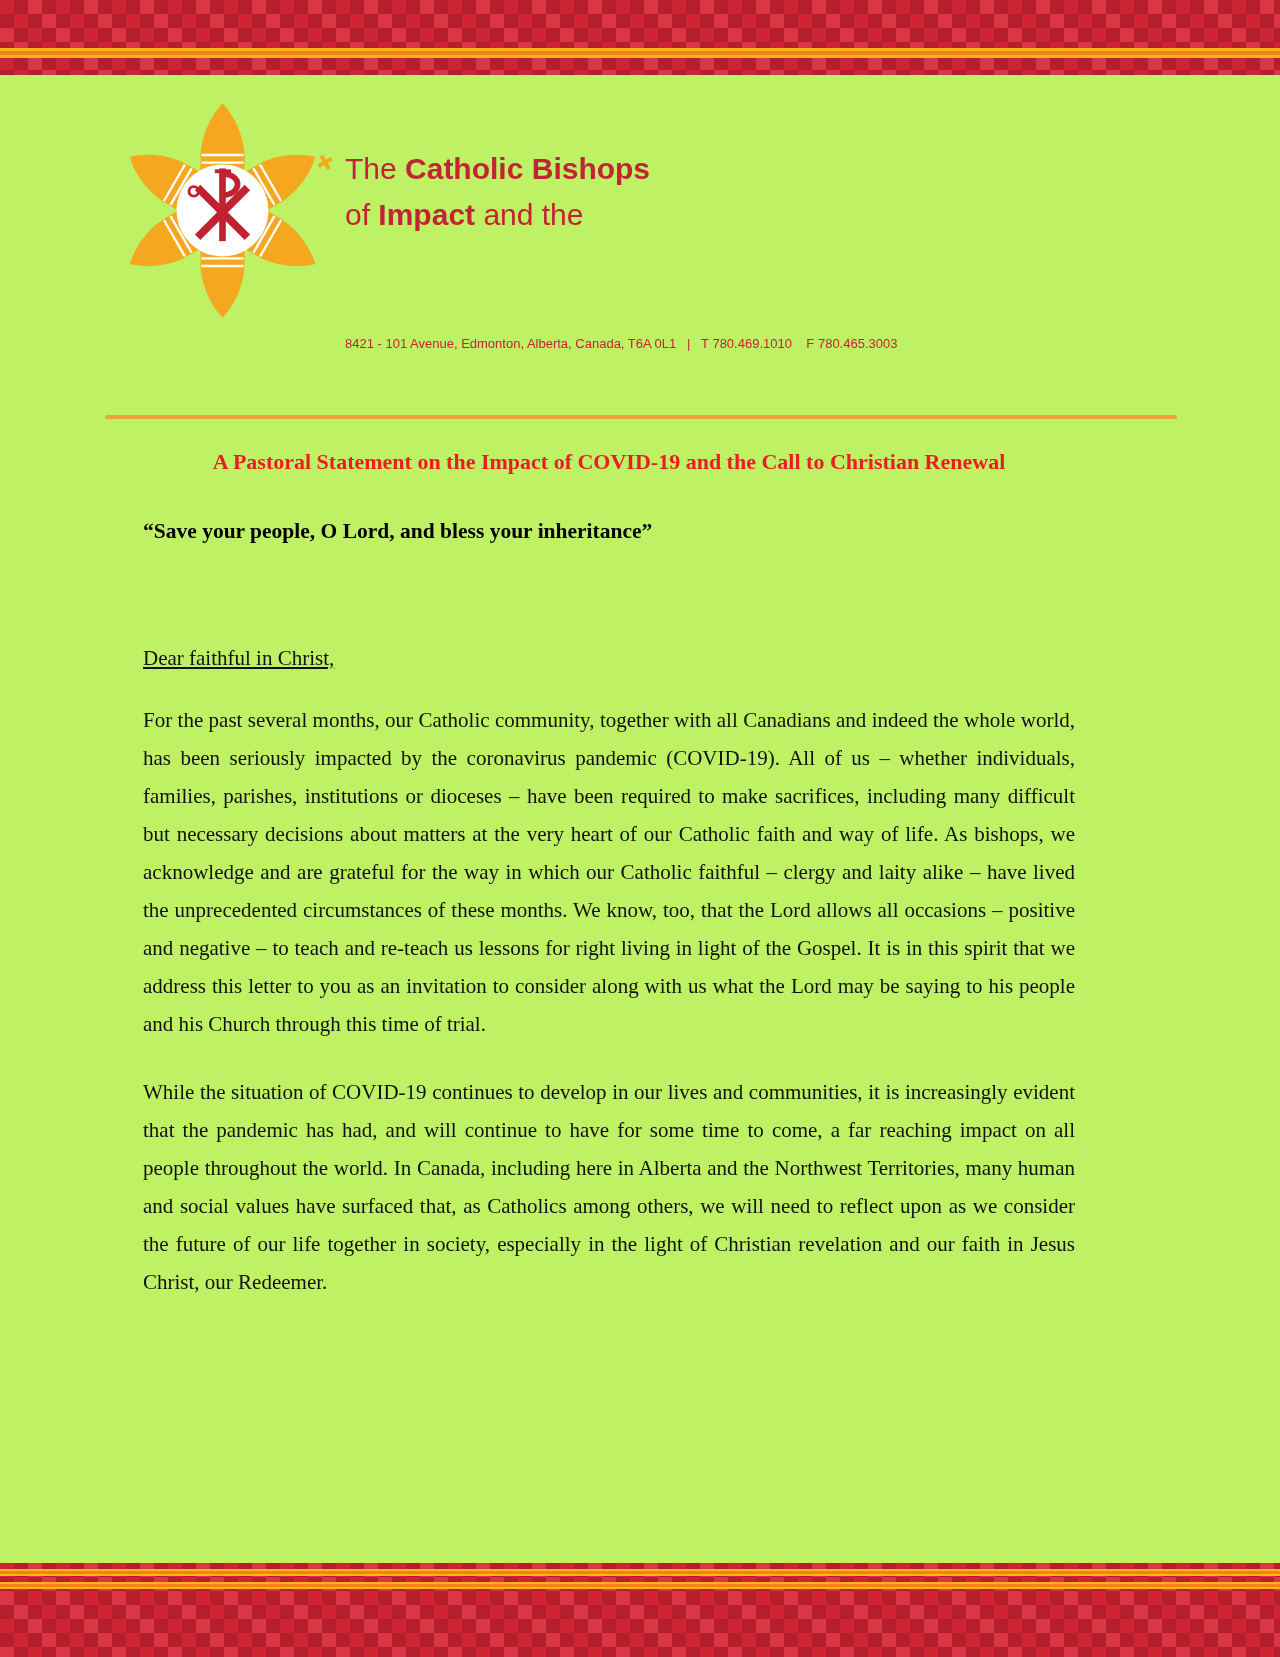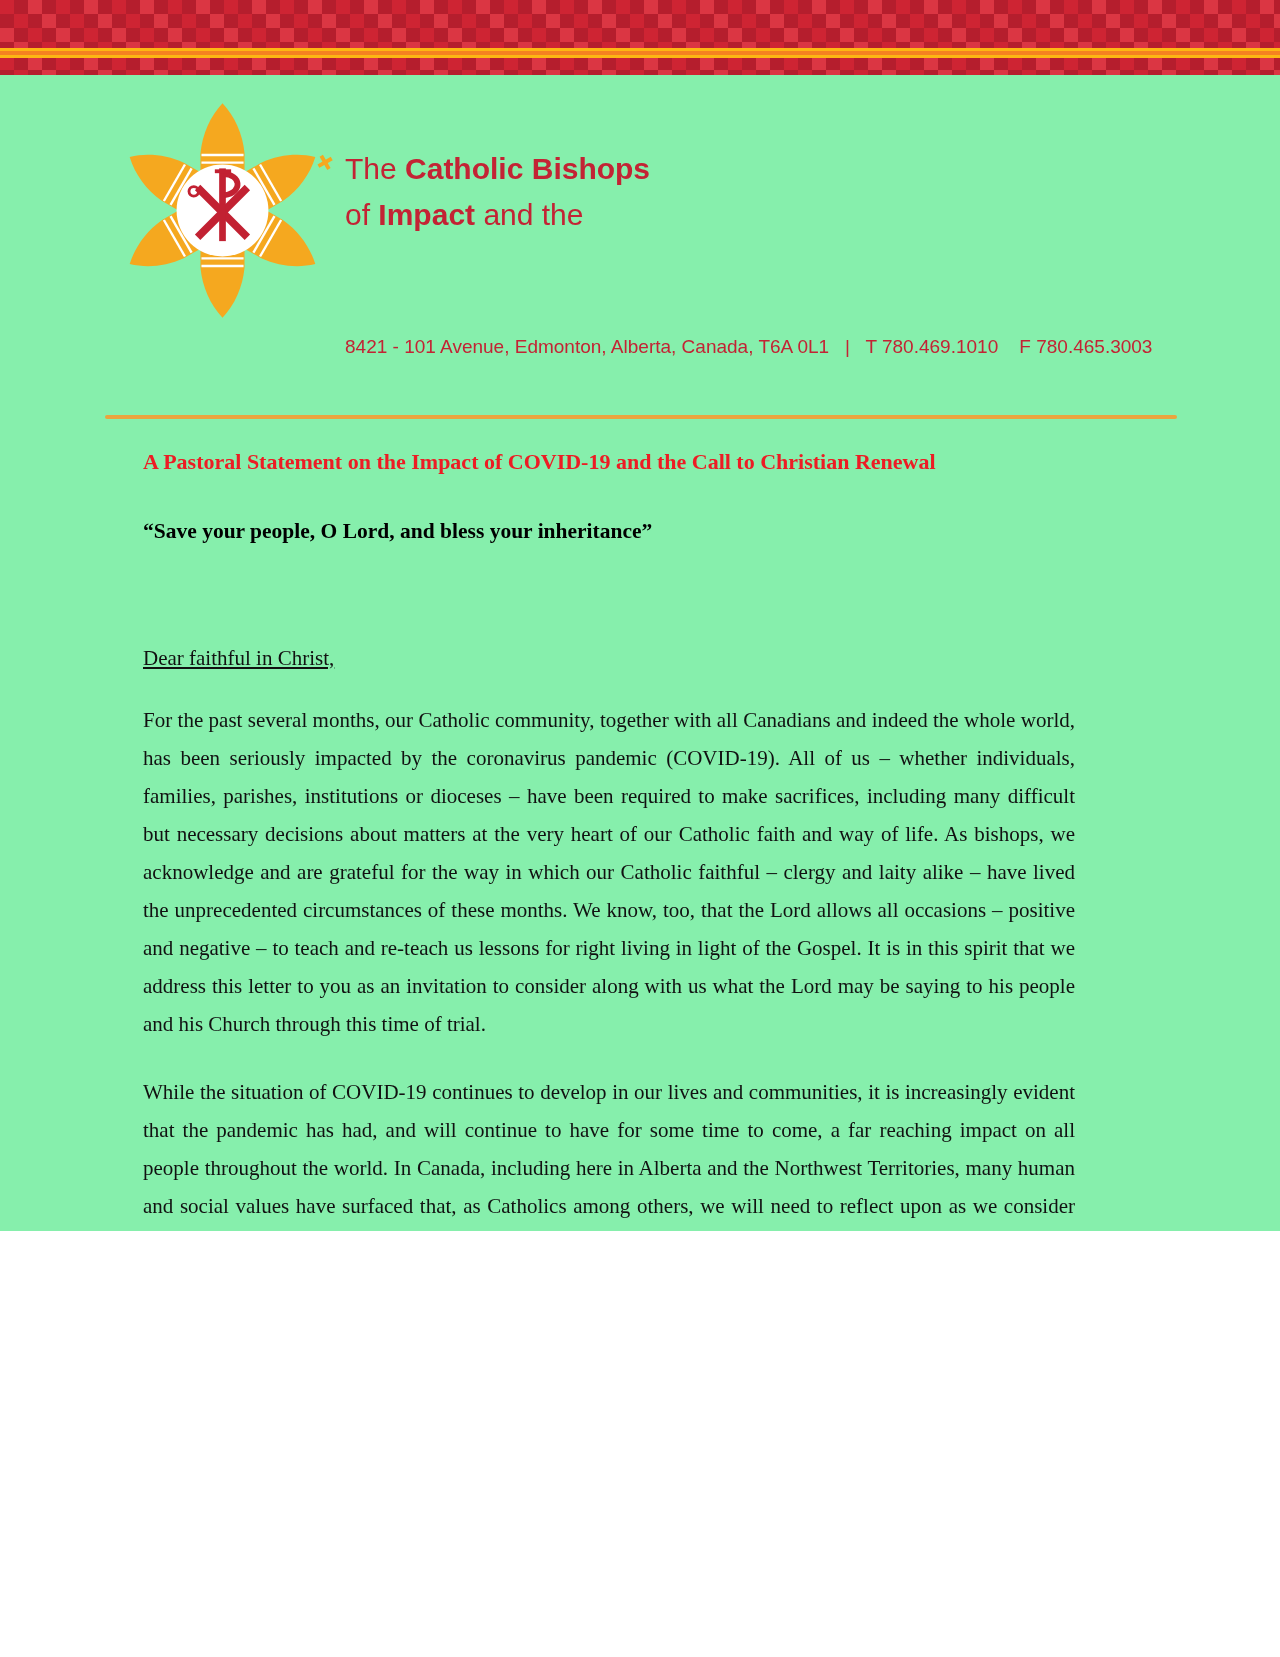--- a/index.html
+++ b/index.html
@@ -1,20 +1,20 @@
 <!DOCTYPE html>
 <html><head>
 <meta charset="utf-8">
 <style>
   html, body { margin: 0; padding: 0; background: #ffffff; }
   .page {
     position: relative;
     width: 1280px;
-    height: 1231px;
-    background: #86efac;
+    height: 1657px;
+    background: #bef264;
     overflow: hidden;
     font-family: "Liberation Serif", serif;
   }
 
   
   .pattern {
     background-color: #ce2433;
     background-image:
       conic-gradient(from 0deg at 50% 50%, #b51e2d 0 25%, transparent 0 50%, #b51e2d 0 75%, transparent 0),
       conic-gradient(from 0deg at 50% 50%, #db3643 0 25%, transparent 0 50%, #db3643 0 75%, transparent 0);
@@ -39,36 +39,36 @@
     font-size: 30px; line-height: 46px;
     color: #c32334; font-weight: 400;
     white-space: nowrap;
   }
   .org-en { left: 345px; }
   .org-fr { left: 700px; }
   .org-col .b { font-weight: 700; }
   .address {
     position: absolute; left: 345px; top: 336px;
     font-family: "Liberation Sans", sans-serif;
-    font-size: 19px; color: #c32334;
+    font-size: 13px; color: #c32334;
     white-space: pre-wrap;
   }
   .rule {
     position: absolute; left: 105px; top: 415px;
     width: 1072px; height: 4px;
     background: #eaa43e; border-radius: 2px;
   }
 
   
   .doc {
     position: absolute; left: 143px; top: 448px; width: 932px;
     font-size: 21px; color: #111111;
   }
   .doc-title {
-    font-weight: 700; font-size: 22px;
+    text-align: center; font-weight: 700; font-size: 22px;
     color: #ed1c24; margin: 0; line-height: 28px;
   }
   .doc-subtitle {
     text-align: left; font-weight: 700; font-size: 21.5px;
     color: #000000; margin: 42px 0 0 0; line-height: 26px;
   }
   .salutation { margin: 95px 0 0 0; line-height: 38px; text-decoration: underline; }
   .body-par {
     margin: 24px 0 0 0;
     text-align: justify;

